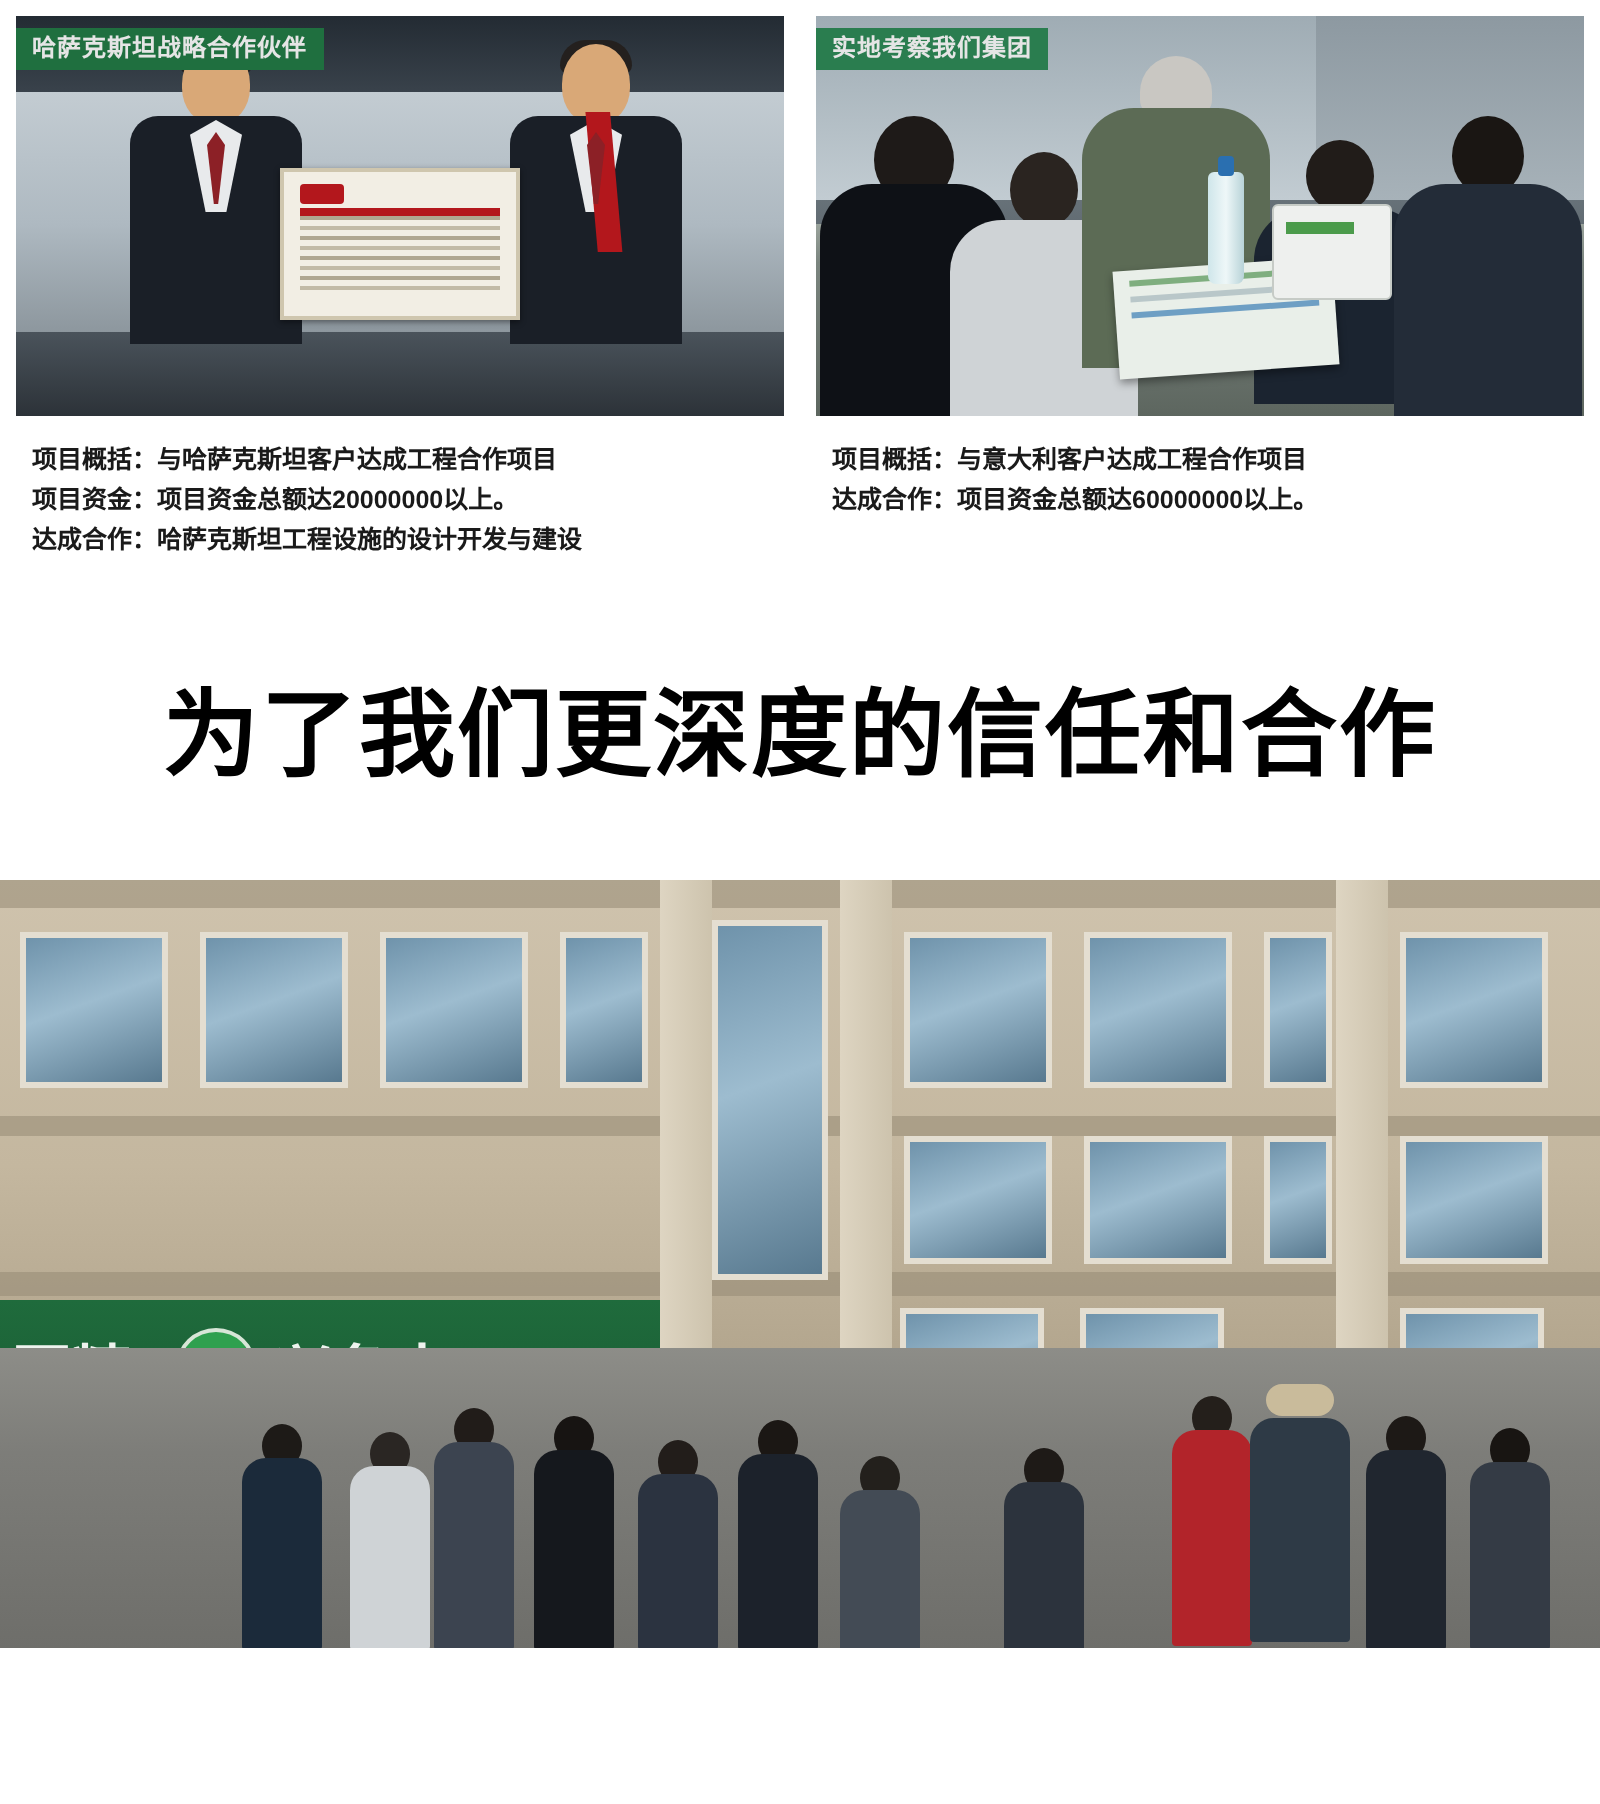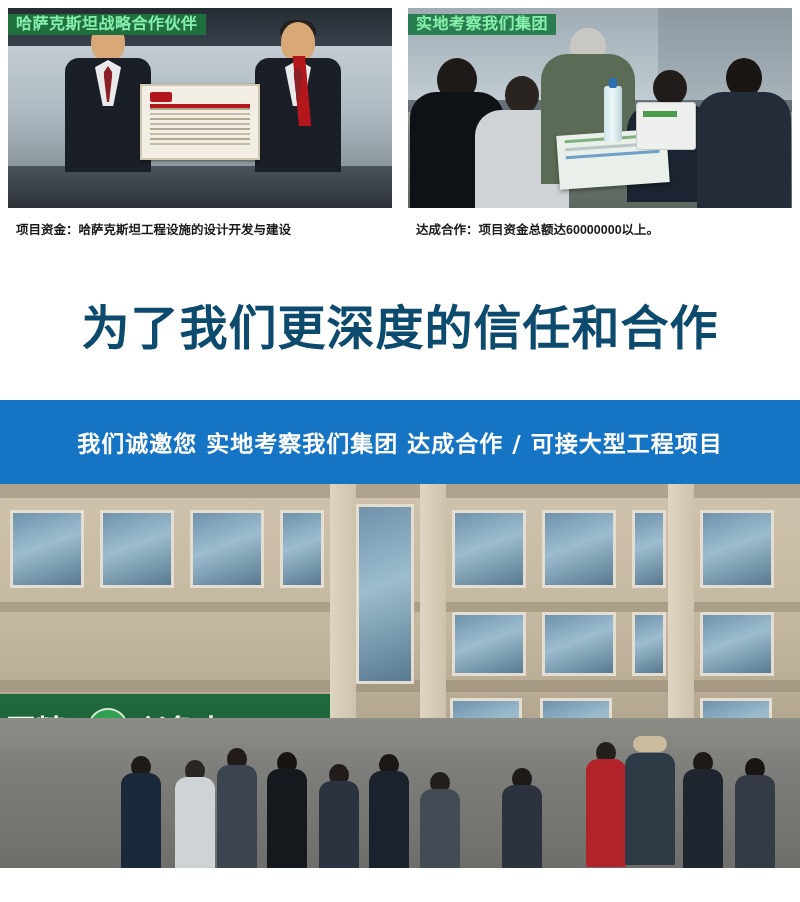--- a/index.html
+++ b/index.html
@@ -41,22 +41,22 @@
     overflow: hidden;
     background: #5a5a55;
   }
 
   
   .photo-tag {
     position: absolute;
     left: 0;
     top: 6px;
     background: #1f6f3f;
-    color: #86efac;
-    font-size: 16px;
+    color: #e5e5e5;
+    font-size: 12px;
     font-weight: bold;
     line-height: 18px;
     padding: 1px 8px 2px 8px;
     letter-spacing: 0.5px;
     z-index: 5;
     white-space: nowrap;
   }
   .photo-tag.alt { background: #2a7d4f; }
 
   
@@ -279,21 +279,21 @@
     font-weight: bold;
   }
   .captions .line { white-space: nowrap; }
 
   
   .headline {
     text-align: center;
     font-size: 48px;
     line-height: 56px;
     font-weight: bold;
-    color: #0c4a6e;
+    color: #000000;
     letter-spacing: 1px;
     margin: 60px 0 44px 0;
     font-family: "DejaVu Sans", "Liberation Sans", sans-serif;
   }
 
   
   .bluebar {
     width: 800px;
     height: 84px;
     background: #1575c4;
@@ -434,21 +434,23 @@
                 <i></i>
                 <i></i>
                 <i></i>
             </div>
           </div>
         </div>
         <div class="photo-tag">哈萨克斯坦战略合作伙伴</div>
       </div>
 
       <div class="captions">
-        <div class="line">项目资金：哈萨克斯坦工程设施的设计开发与建设</div>
+        <div class="line">项目概括：与哈萨克斯坦客户达成工程合作项目</div>
+        <div class="line">项目资金：项目资金总额达20000000以上。</div>
+        <div class="line">达成合作：哈萨克斯坦工程设施的设计开发与建设</div>
       </div>
     </div>
 
     <div class="card">
       <div class="photo">
         <div class="scene2">
           <div class="wallA"></div>
           <div class="wallB"></div>
           <div class="table"></div>
 
@@ -478,30 +480,28 @@
               <i></i>
               <i></i>
           </div>
           <div class="bottle"></div>
           <div class="device"></div>
         </div>
         <div class="photo-tag alt">实地考察我们集团</div>
       </div>
 
       <div class="captions">
+        <div class="line">项目概括：与意大利客户达成工程合作项目</div>
         <div class="line">达成合作：项目资金总额达60000000以上。</div>
       </div>
     </div>
   </div>
 
   <div class="headline">为了我们更深度的信任和合作</div>
 
-  <div class="bluebar">
-    <div class="txt">我们诚邀您 实地考察我们集团 达成合作 / 可接大型工程项目</div>
-  </div>
 
   <div class="bottom-photo">
     <div class="bp-sky"></div>
     <div class="bp-building">
       <div class="bp-band" style="top:0;height:14px;"></div>
       <div class="bp-band" style="top:118px;height:10px;"></div>
       <div class="bp-band" style="top:196px;height:12px;"></div>
 
       <div class="bp-column" style="left:330px;"></div>
       <div class="bp-column" style="left:420px;"></div>

